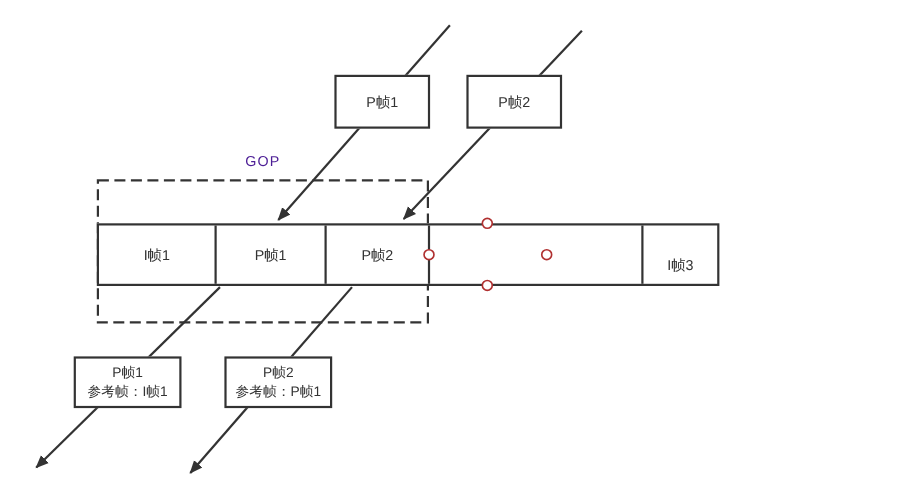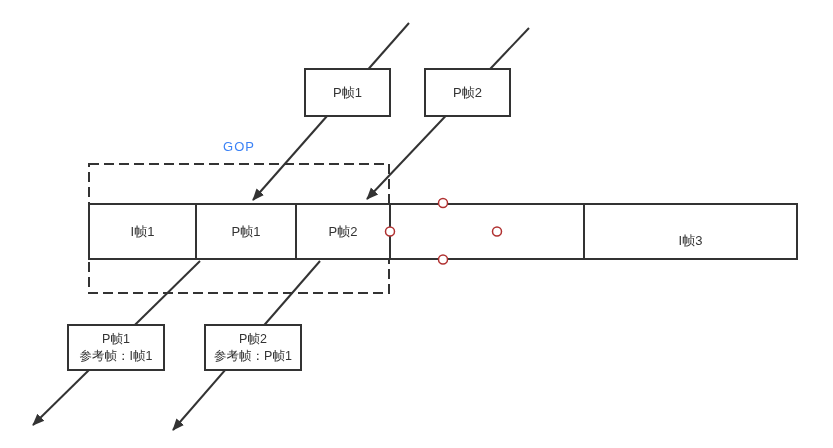--- a/index.html
+++ b/index.html
@@ -6,25 +6,25 @@
   .canvas{
     position:relative;width:833px;height:448px;background:#ffffff;
     font-family:"Liberation Sans","DejaVu Sans",sans-serif;
     color:#333333;overflow:hidden;
   }
   .layer{position:absolute;left:0;top:0;width:833px;height:448px;}
   svg{display:block;}
   
   .gop-label{
     position:absolute;left:208px;top:139px;width:62px;height:18px;
-    text-align:center;font-size:13px;color:#3b82f6;z-index:1;letter-spacing:1px;
+    text-align:center;font-size:13px;color:#4c1d95;z-index:1;letter-spacing:1px;
   }
   
   .strip{
-    position:absolute;left:88px;top:203px;width:710px;height:57px;
+    position:absolute;left:88px;top:203px;width:566px;height:57px;
     border:2px solid #333;background:#fff;box-sizing:border-box;
     display:flex;z-index:1;
   }
   .cell{
     box-sizing:border-box;border-right:2px solid #333;
     display:flex;align-items:center;justify-content:center;
     font-size:13px;color:#333;white-space:nowrap;
   }
   .cell.last{border-right:none;flex:1;margin-top:19px;}
   

